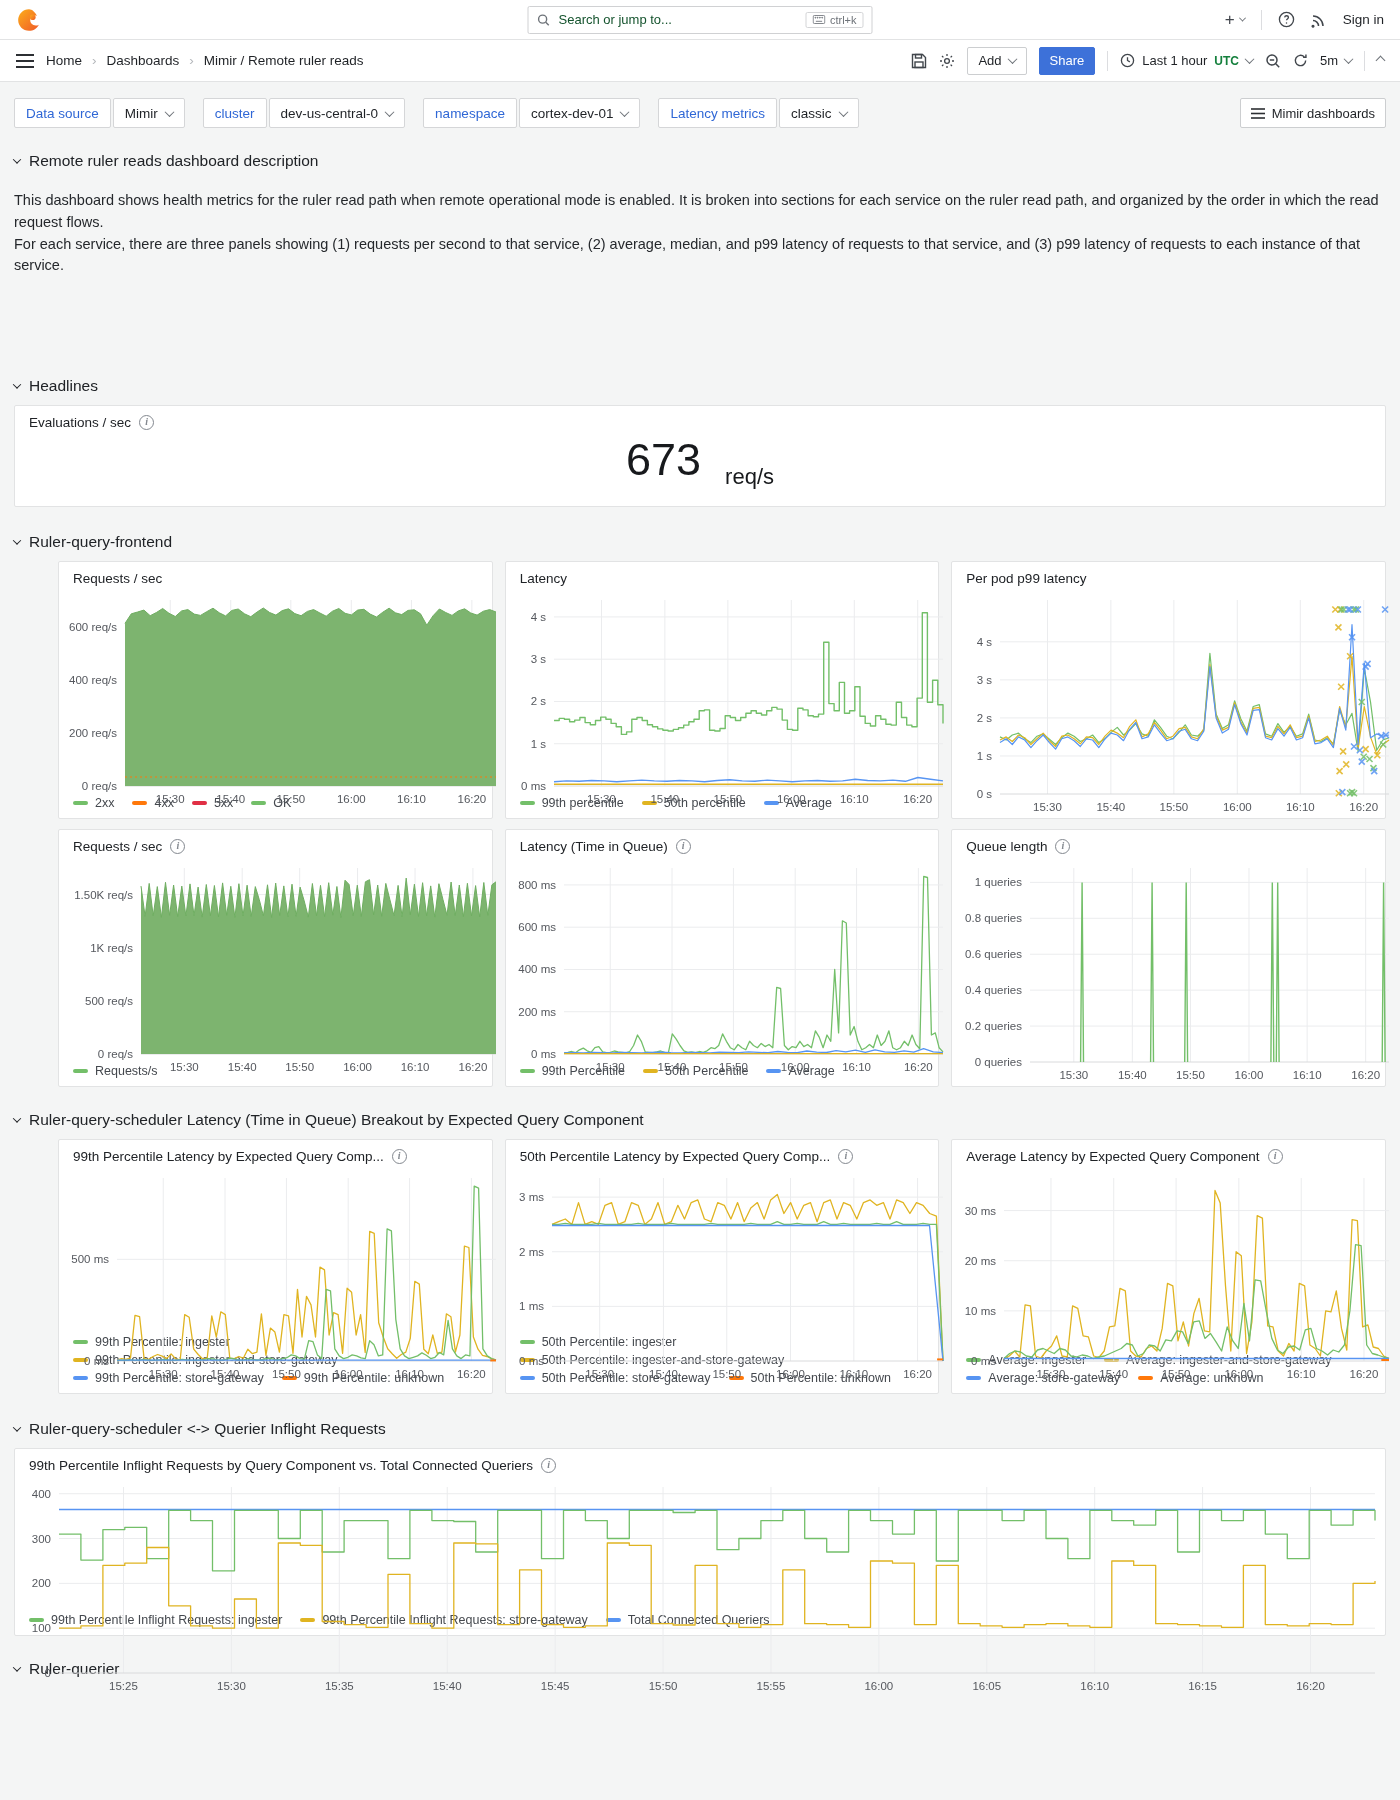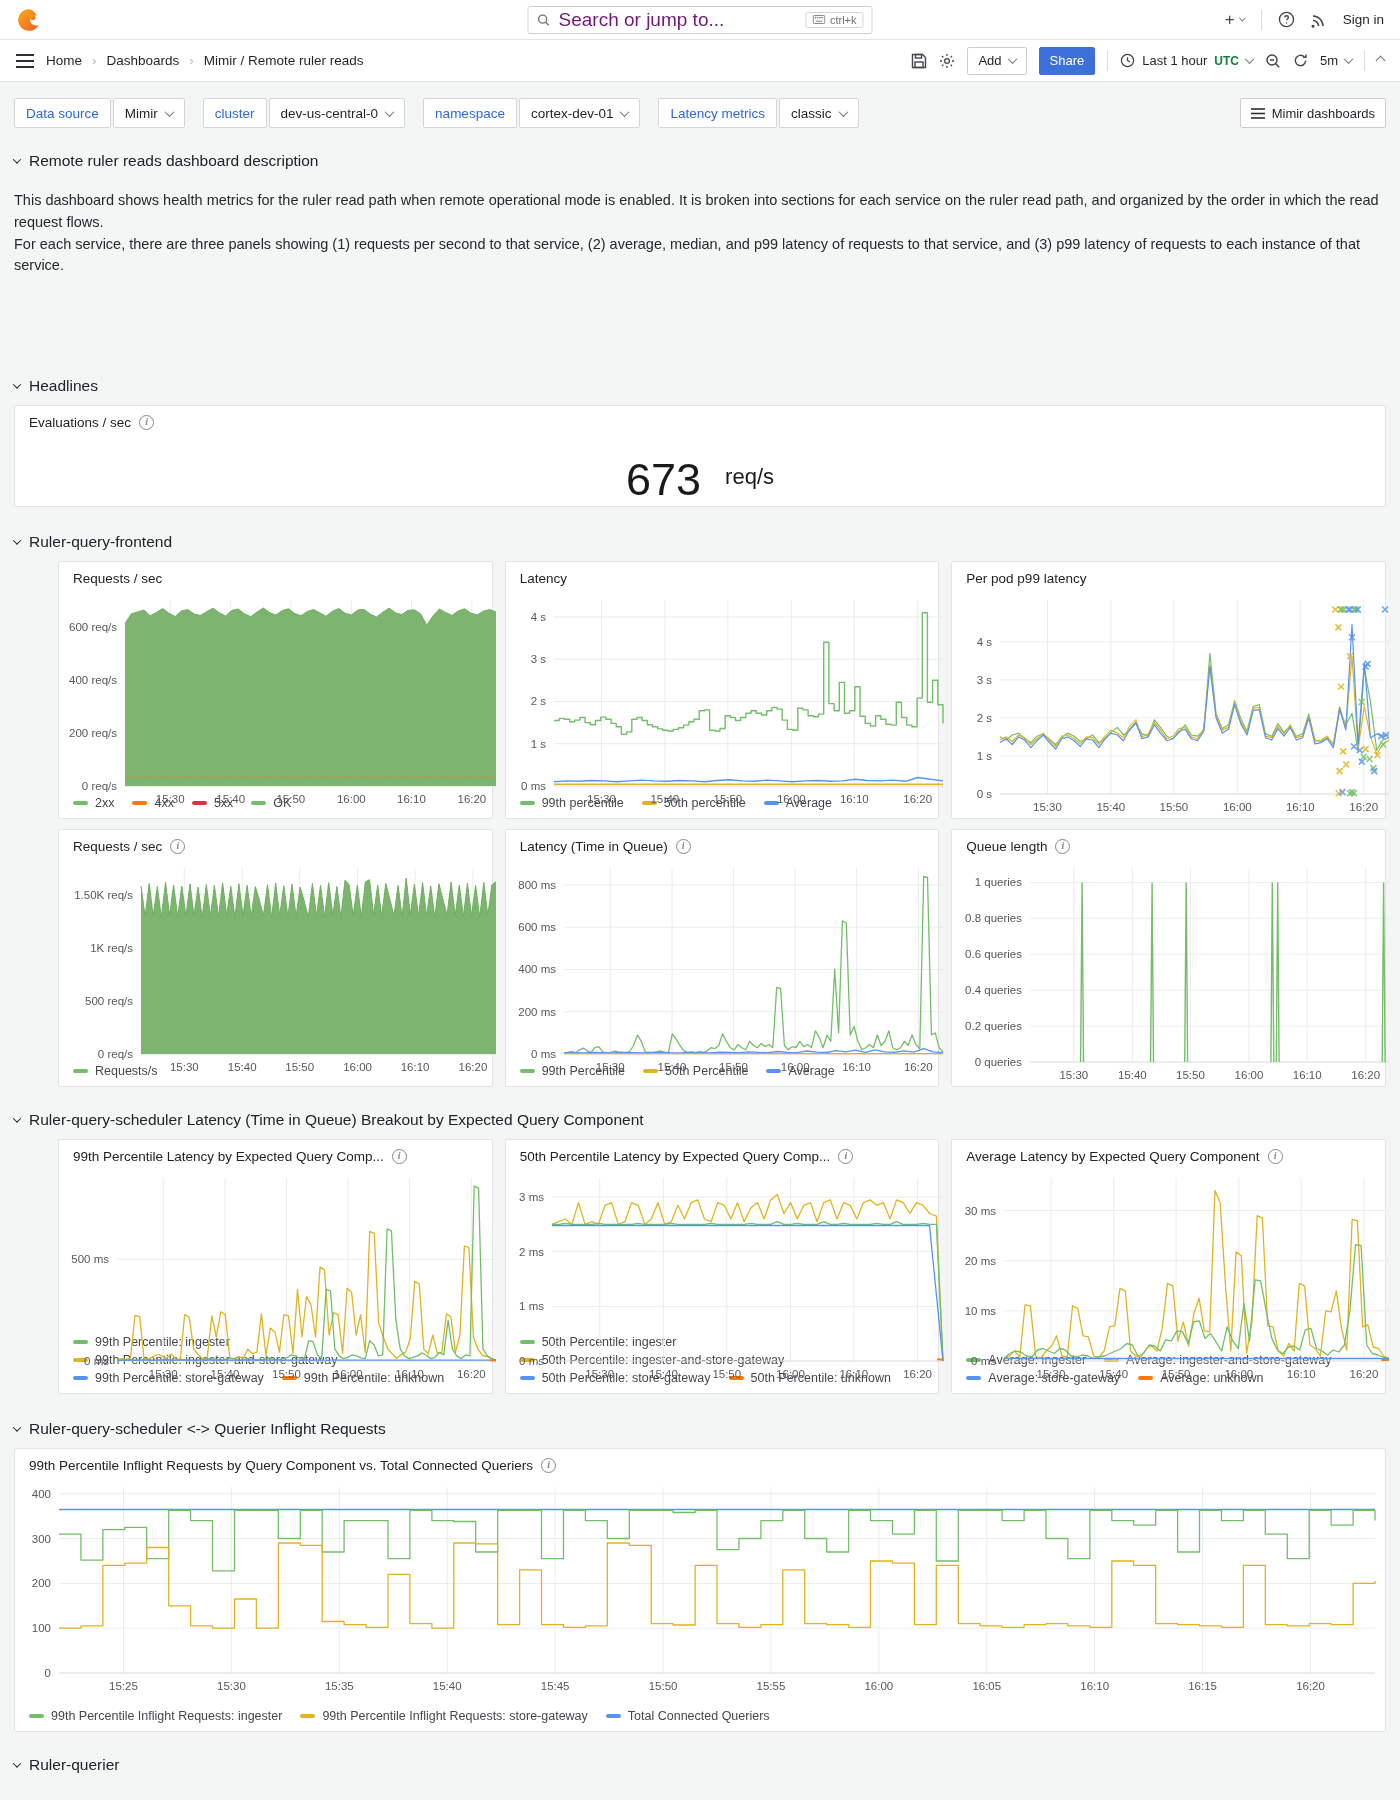--- a/index.html
+++ b/index.html
@@ -6,21 +6,21 @@
   html,body { width:1400px; height:1800px; overflow:hidden; background:#f4f5f5;
     font-family:"Liberation Sans","DejaVu Sans",sans-serif; color:#1f2226; }
 
   
   .navbar { height:40px; background:#fff; border-bottom:1px solid #e2e3e4;
     display:flex; align-items:center; padding:0 16px; position:relative; }
   .logo { width:26px; height:26px; }
   .searchbox { position:absolute; left:50%; transform:translateX(-50%);
     width:345px; height:28px; border:1px solid #d0d1d3; border-radius:2px;
     display:flex; align-items:center; gap:8px; padding:0 8px; background:#fff; }
-  .searchbox .ph { color:#701a75; font-size:19px; flex:1; }
+  .searchbox .ph { color:#14532d; font-size:13px; flex:1; }
   .kchip { display:flex; align-items:center; gap:4px; border:1px solid #d4d5d7;
     border-radius:2px; padding:1px 6px; font-size:11px; color:#6e7379; }
   .nav-right { margin-left:auto; display:flex; align-items:center; gap:16px; }
   .icon { color:#41464c; display:flex; align-items:center; }
   .vdiv { width:1px; height:20px; background:#dcdde0; }
   .signin { font-size:13.5px; color:#1f2226; }
   .chev { width:7px; height:7px; border-right:1.6px solid #6e7379;
     border-bottom:1.6px solid #6e7379; transform:rotate(45deg) translate(-1px,-1px); display:inline-block; }
   .chev.up { transform:rotate(-135deg); }
 
@@ -59,24 +59,24 @@
   .p-chart svg { position:absolute; inset:0; }
   .p-legend { padding:0 14px 8px; }
   .lrow { display:flex; gap:18px; margin-top:4px; flex-wrap:wrap; }
   .litem { display:flex; align-items:center; gap:7px; font-size:12.5px; color:#44484e; }
   .swatch { width:15px; height:4px; border-radius:2px; flex:none; }
 
   .row3 { margin-top:10px; display:grid; grid-template-columns:repeat(3,1fr); gap:12px;padding-left:44px; }
   .row3 .panel { height:258px; }
   .row3.short .panel { height:255px; }
   .fullrow { margin-top:10px; }
-  .fullrow .panel { height:284px; }
+  .fullrow .panel { height:188px; }
 
   .stat-panel { margin-top:10px; height:102px; }
-  .stat-body { flex:1; display:flex; align-items:flex-end; justify-content:center; gap:24px; }
+  .stat-body { flex:1; display:flex; align-items:flex-start; justify-content:center; gap:24px; }
   .stat-val { font-size:45px; font-weight:500; color:#17191c; }
   .stat-unit { font-size:22px; color:#17191c; align-self:center; margin-top:14px; }
 
   .mt26 { margin-top:26px; } .mt24 { margin-top:24px; }
   .mt100 { margin-top:100px; }
 </style>
 </head>
 <body>
 
 <header class="navbar">

